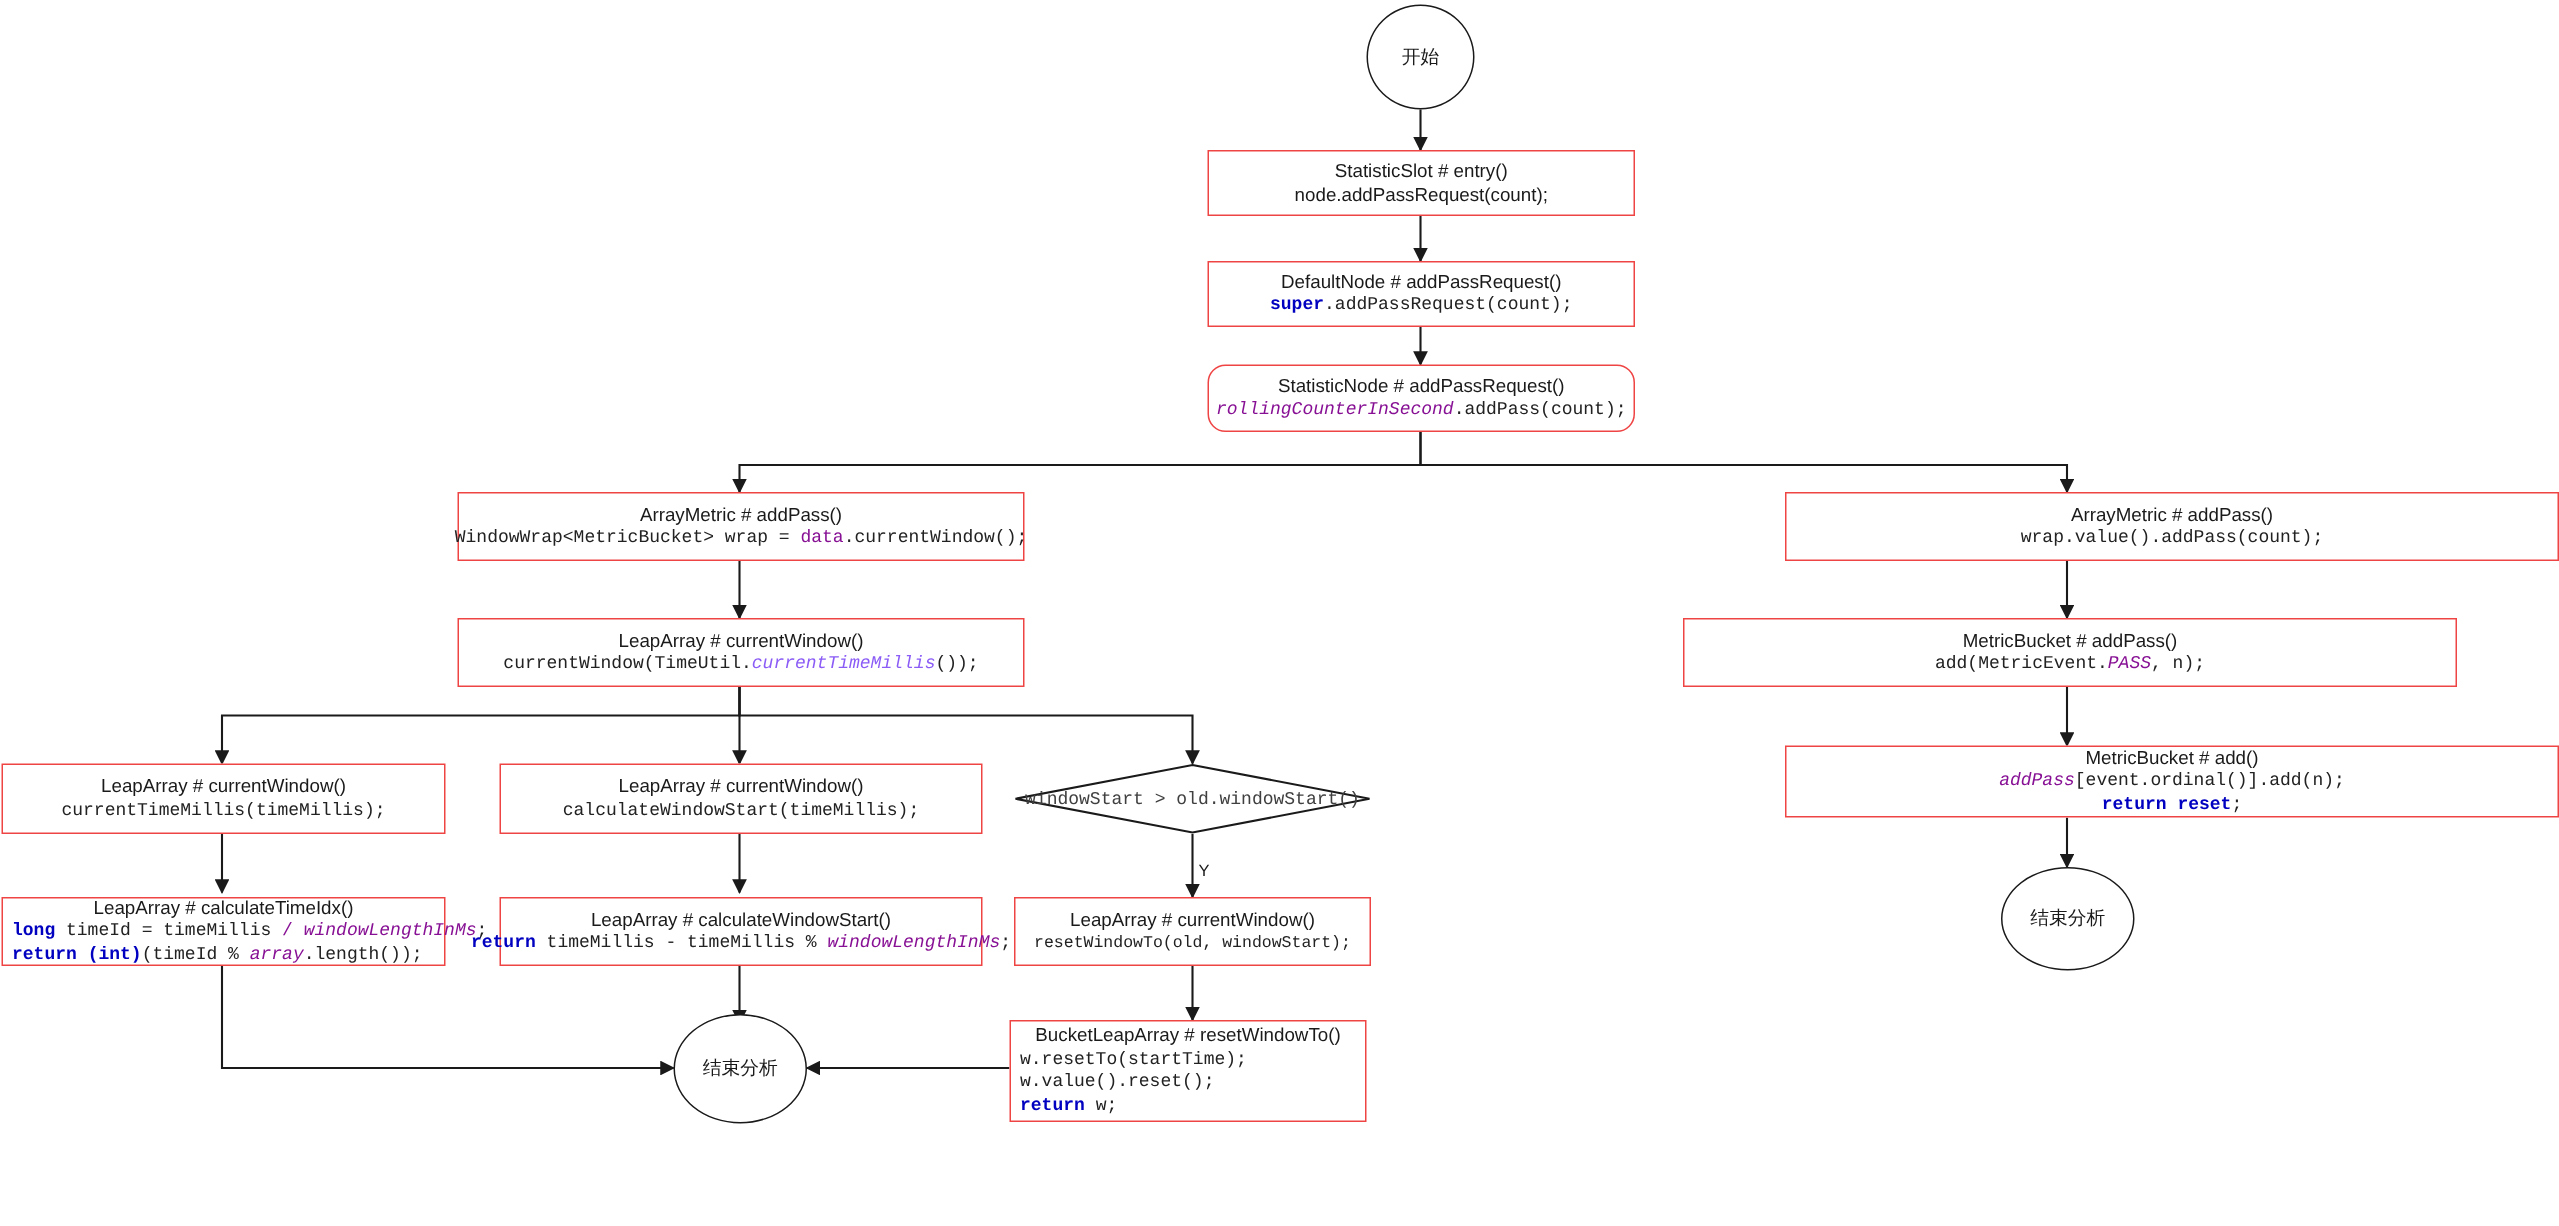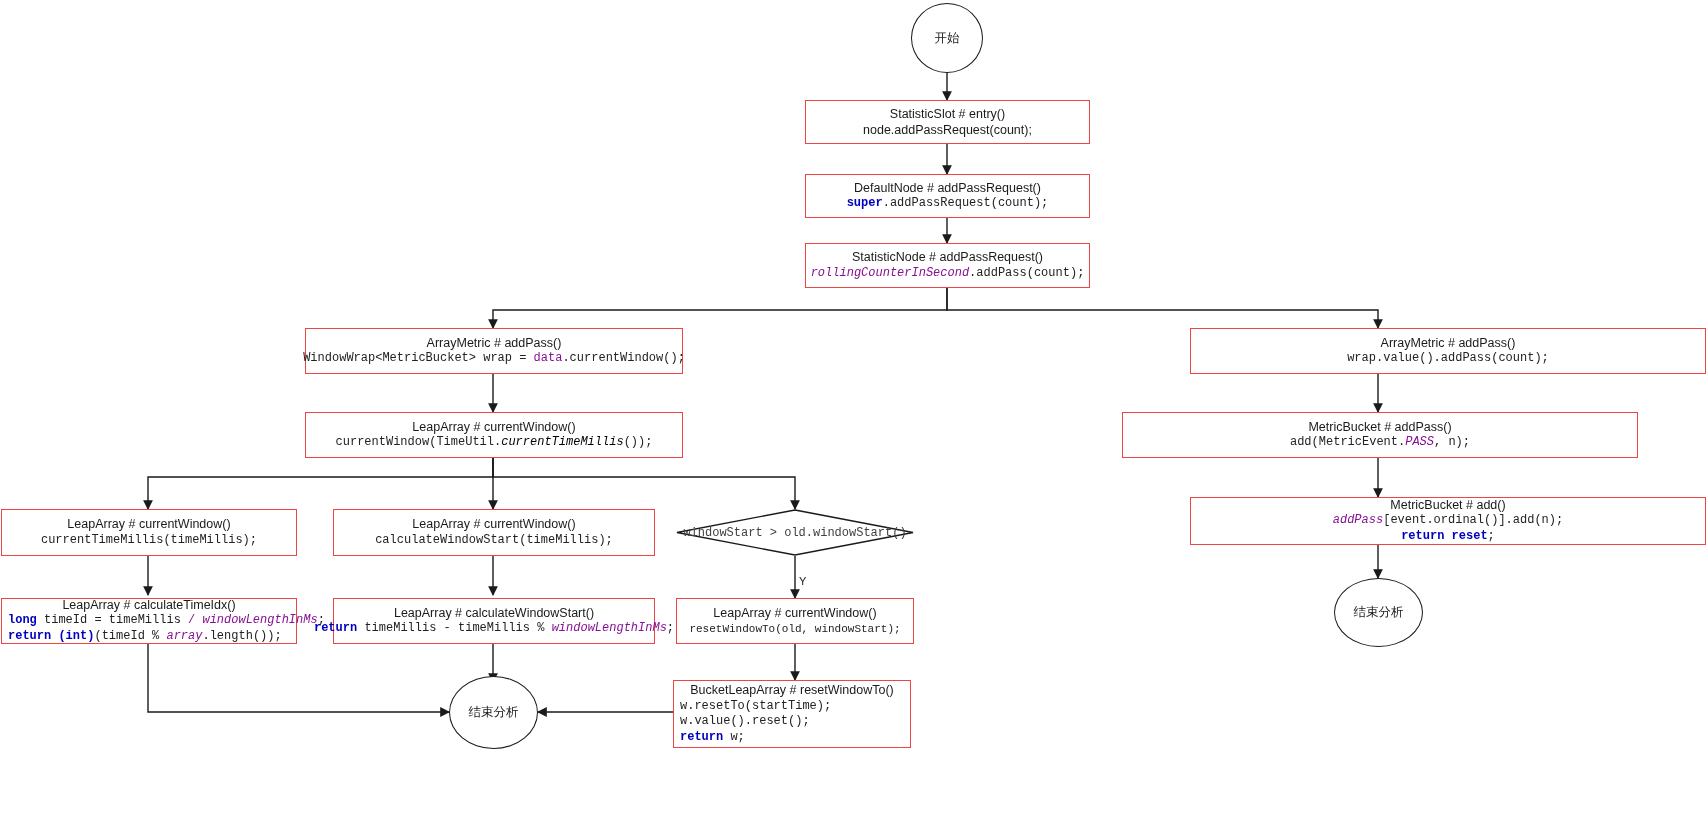--- a/index.html
+++ b/index.html
@@ -52,21 +52,21 @@
     font-size: 12px;
     color: #222222;
   }
   .code-line.left {
     text-align: left;
     align-self: flex-start;
   }
   .kw  { color: #0000c0; font-weight: bold; }
   .fld { color: #871094; }
   .fldi{ color: #871094; font-style: italic; }
-  .it  { color: #000000; font-style: italic; text-align: center; }
+  .it  { color: #8b5cf6; font-style: italic; text-align: center; }
   .stat{ color: #871094; font-style: italic; }
 
   .terminal {
     position: absolute;
     box-sizing: border-box;
     border: 1px solid #1a1a1a;
     border-radius: 50%;
     background: #ffffff;
     display: flex;
     align-items: center;
@@ -157,21 +157,21 @@
   <div class="node" style="left:805px; top:100px; width:285px; height:44px;">
     <div class="ln title-line">StatisticSlot # entry()</div>
     <div class="ln title-line">node.addPassRequest(count);</div>
   </div>
 
   <div class="node" style="left:805px; top:174px; width:285px; height:44px;">
     <div class="ln title-line">DefaultNode # addPassRequest()</div>
     <div class="ln code-line"><span class="kw">super</span><span>.addPassRequest(count);</span></div>
   </div>
 
-  <div class="node" style="left:805px; top:243px; width:285px; height:45px;">
+  <div class="node" style="left:805px; top:243px; width:285px; height:45px;border-radius:12px;">
     <div class="ln title-line">StatisticNode # addPassRequest()</div>
     <div class="ln code-line"><span class="fldi">rollingCounterInSecond</span><span>.addPass(count);</span></div>
   </div>
 
   <div class="node" style="left:305px; top:328px; width:378px; height:46px;">
     <div class="ln title-line">ArrayMetric # addPass()</div>
     <div class="ln code-line"><span>WindowWrap&lt;MetricBucket&gt; wrap = </span><span class="fld">data</span><span>.currentWindow();</span></div>
   </div>
 
   <div class="node" style="left:305px; top:412px; width:378px; height:46px;">

